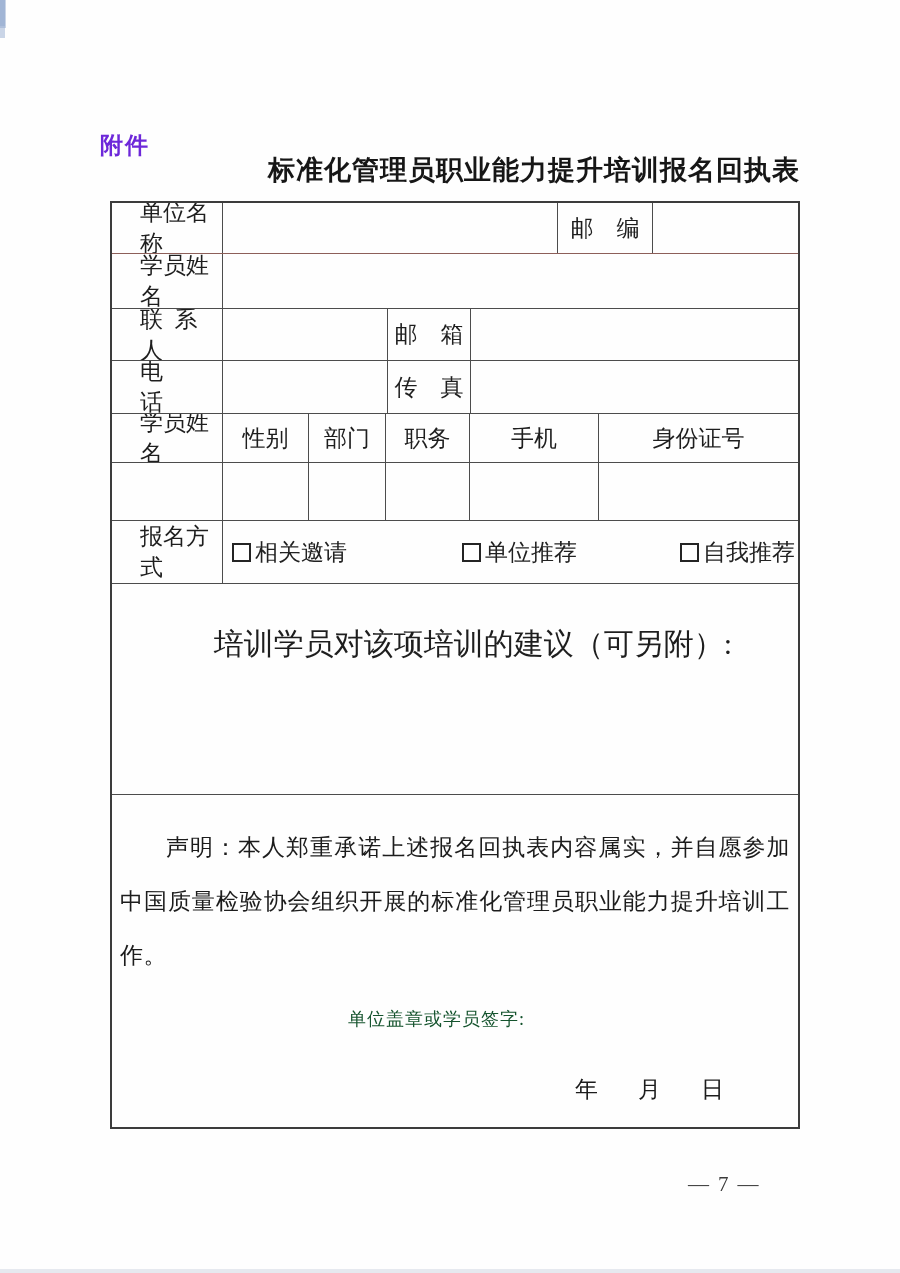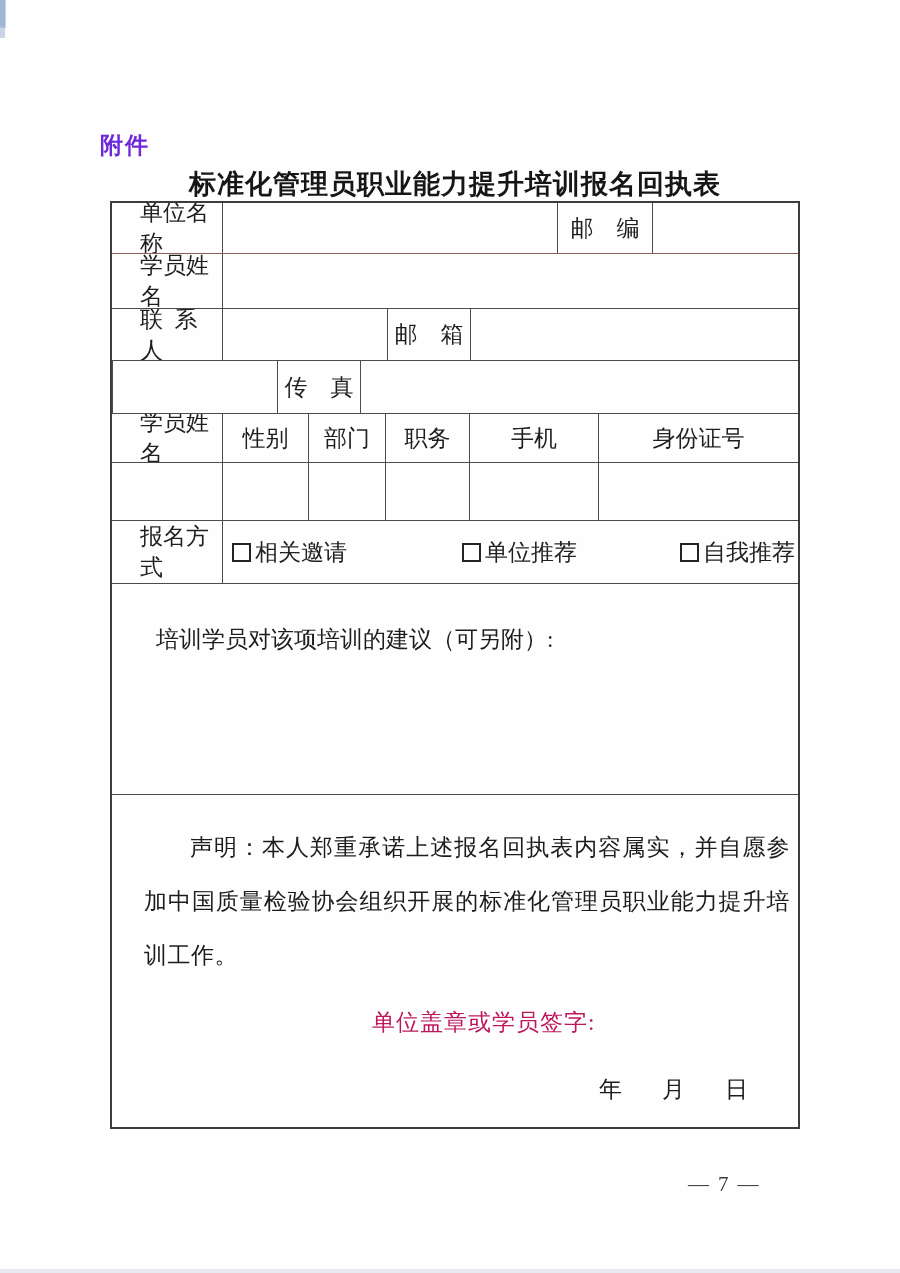--- a/index.html
+++ b/index.html
@@ -15,33 +15,33 @@
   .art2{left:0;top:442;width:5px;height:26px;background:rgba(140,165,205,.38);}
   .art3{left:0;top:1226;width:6px;height:28px;background:rgba(140,165,205,.45);}
   .art-bottom{left:0;bottom:0;width:100%;height:4px;background:rgba(185,195,212,.35);}
 
   .attachment{
     position:absolute;left:100px;top:130px;
     font-family:"Liberation Sans","DejaVu Sans",sans-serif;
     font-size:23px;font-weight:700;color:#6d28d9;letter-spacing:2px;
   }
   .doc-title{
-    position:absolute;left:110px;top:166px;width:690px;
-    text-align:center;font-size:27px;font-weight:700;color:#161616;
+    position:absolute;left:110px;top:152px;width:690px;
+    text-align:right;font-size:27px;font-weight:700;color:#161616;
     letter-spacing:1px;
   }
 
   .form-table{
     position:absolute;left:110px;top:201px;width:690px;height:928px;
     border:2px solid #3c3c3c;box-sizing:border-box;
     display:flex;flex-direction:column;
     font-size:23px;
   }
   .row{display:flex;box-sizing:border-box;border-bottom:1px solid #4c4c4c;flex:0 0 auto;}
-  .row.last{border-bottom:none;padding-left:24px;}
+  .row.last{border-bottom:none;}
   .r1{height:51px;border-bottom-color:#8d5f59;}
   .r2{height:55px;}
   .r3{height:52px;}
   .r4{height:53px;}
   .r5{height:49px;}
   .r6{height:58px;}
   .r7{height:63px;}
   .r8{height:211px;}
   .r9{height:332px;}
   .cell{
@@ -66,29 +66,29 @@
   .options{flex:1 1 auto;display:flex;align-items:center;padding-left:9px;}
   .option{display:flex;align-items:center;}
   .opt2{margin-left:115px;text-align:right;}
   .opt3{margin-left:103px;}
   .checkbox{
     display:inline-block;width:15px;height:15px;border:2px solid #242424;
     margin-right:4px;flex:0 0 auto;background:#fff;
   }
 
   
-  .suggestion-cell{display:block;padding:40px 8px 0 44px;font-size:23px;color:#1e1e1e;}
+  .suggestion-cell{display:block;padding:40px 8px 0 44px;font-size:30px;color:#1e1e1e;text-align:center;}
 
   
   .decl-cell{display:block;position:relative;padding:0;}
   .declaration{
     margin:26px 8px 0 8px;font-size:23px;line-height:54px;color:#1c1c1c;
     text-indent:2em;text-align:justify;letter-spacing:0.5px;
   }
-  .signature{position:absolute;left:236px;top:212px;font-size:23px;color:#be185d;letter-spacing:1px;}
+  .signature{position:absolute;left:236px;top:212px;font-size:18px;color:#14532d;letter-spacing:1px;}
   .date-line{position:absolute;left:463px;top:279px;display:flex;gap:40px;font-size:23px;color:#1c1c1c;}
 
   .footer{
     position:absolute;left:688px;top:1172px;
     display:flex;align-items:center;gap:9px;
     font-size:21px;color:#3a3a3a;
   }
 </style>
 </head>
 <body>
@@ -118,20 +118,21 @@
     </div>
 
     <div class="row r3">
       <div class="cell first w110 lab">联 系 人</div>
       <div class="cell w165"></div>
       <div class="cell w83 lab lab-center">邮　箱</div>
       <div class="cell grow"></div>
     </div>
 
     <div class="row r4">
+      <div class="cell first w110 lab">电　　话</div>
       <div class="cell w165"></div>
       <div class="cell w83 lab lab-center">传　真</div>
       <div class="cell grow"></div>
     </div>
 
     <div class="row r5">
       <div class="cell first w110 lab lab-center">学员姓名</div>
       <div class="cell w86 lab lab-center">性别</div>
       <div class="cell w77 lab lab-center">部门</div>
       <div class="cell w84 lab lab-center">职务</div>

